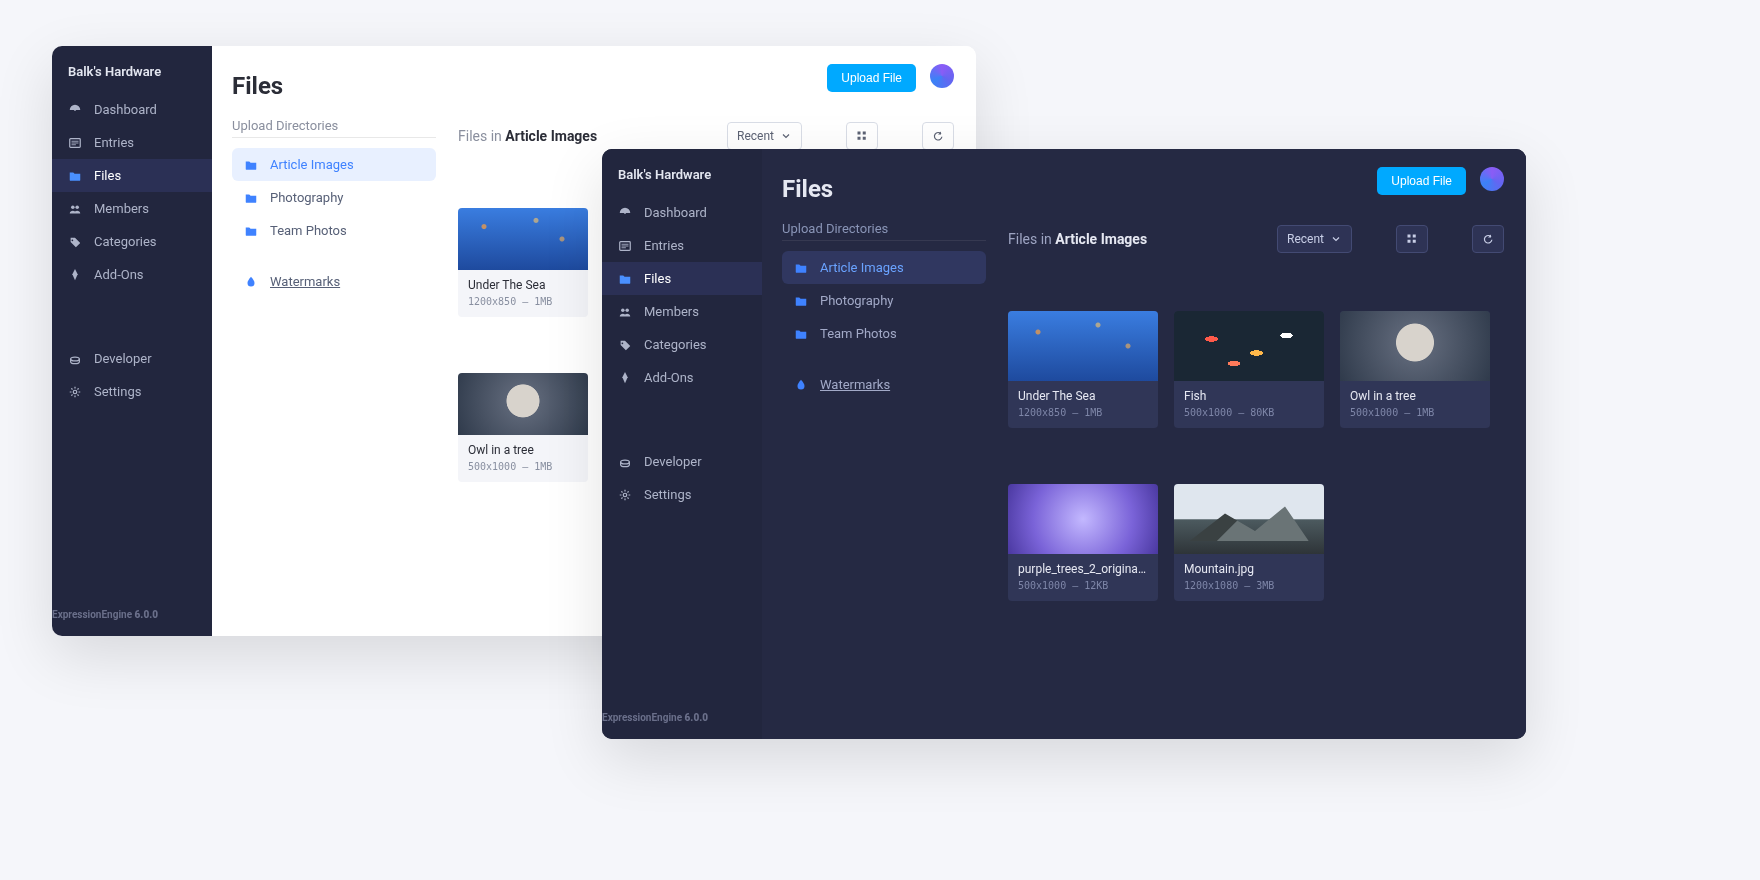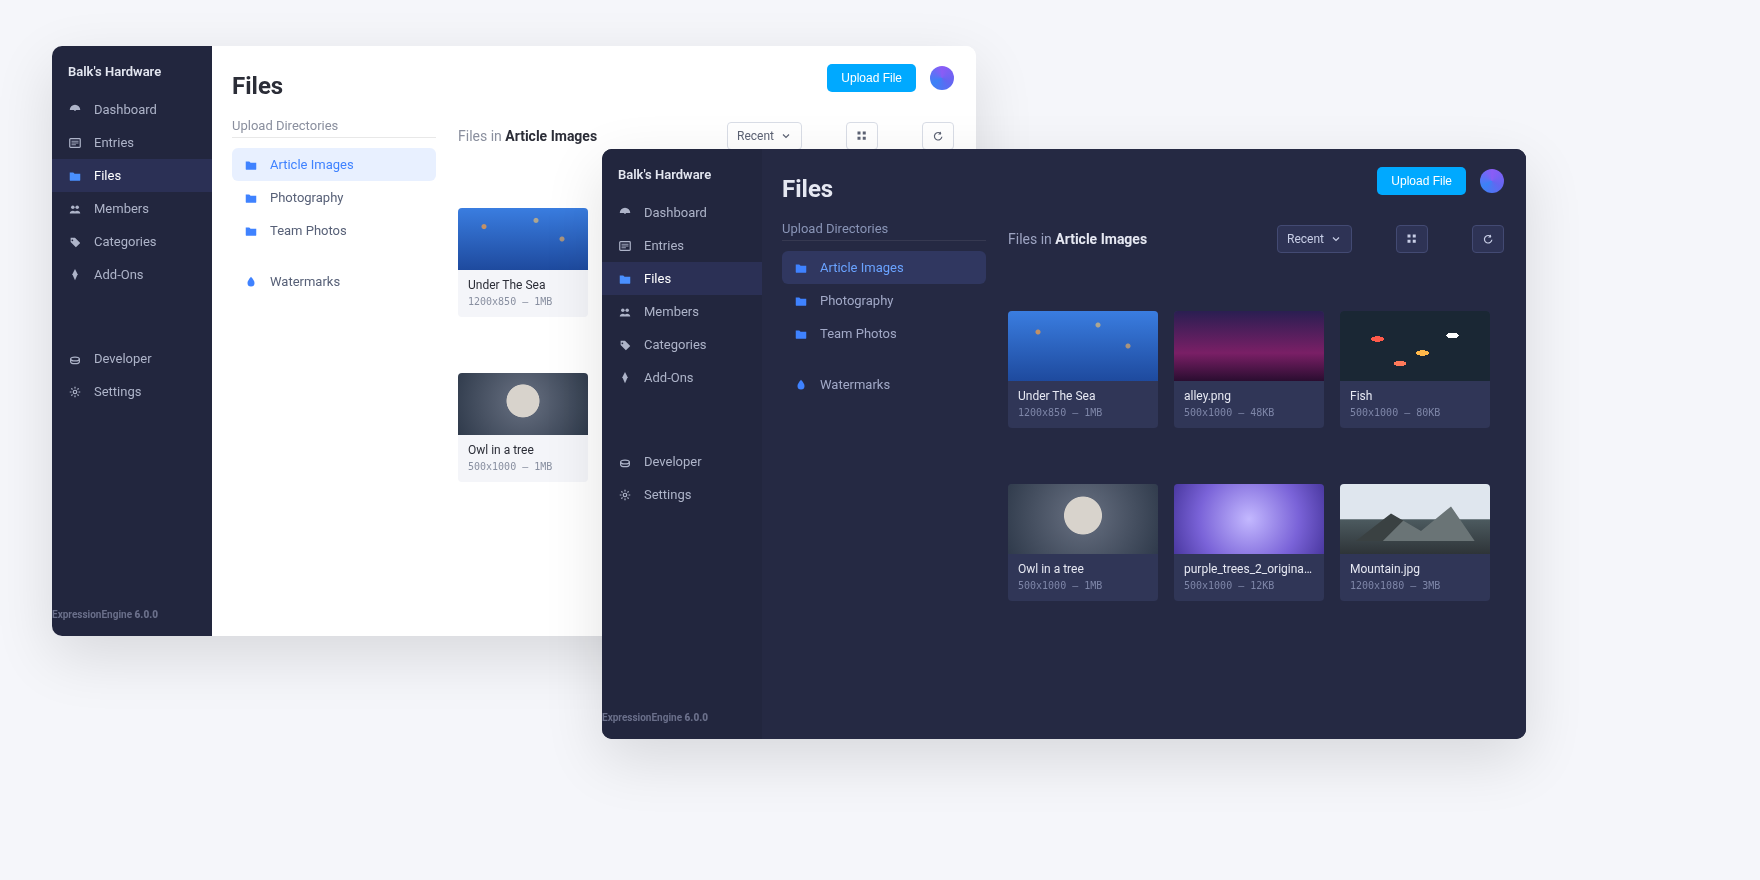--- a/index.html
+++ b/index.html
@@ -86,20 +86,21 @@
 .dir-item .icon { color: #3f82ff; }
 .dir-item.rest .icon { color: #3f82ff; }
 .watermark-item {
   display: flex;
   align-items: center;
   gap: 12px;
   padding: 9px 12px;
   margin-top: 18px;
   color: #576077;
   cursor: pointer;
+  text-decoration: underline;
 }
 .dark .watermark-item { color: #a2a9c7; }
 .watermark-item .icon { color: #3f82ff; }
 
 
 .content { flex: 1; padding: 18px 22px 0 10px; }
 .page-title {
   font-size: 24px;
   font-weight: 700;
   padding: 6px 0 4px 12px;
@@ -133,21 +134,20 @@
   cursor: pointer;
   margin-left: 36px;
 }
 .dark .ctrl { background: #2e3355; border-color: #434a73; color: #c8cee6; }
 
 .top-right {
   position: absolute;
   right: 22px;
   top: 18px;
   display: flex;
-  align-items: center;
   gap: 14px;
 }
 .btn-primary {
   background: #00a9ff;
   color: #fff;
   border: none;
   border-radius: 5px;
   padding: 7px 14px;
   font-size: 12px;
   font-weight: 500;
@@ -581,27 +581,20 @@
       </div>
       <div class="grid">
         <div class="card">
             <div class="thumb th-sea"></div>
             <div class="card-body">
               <div class="card-title">Under The Sea</div>
               <div class="card-meta">1200x850 – 1MB</div>
             </div>
           </div>
         <div class="card">
-            <div class="thumb th-alley"></div>
-            <div class="card-body">
-              <div class="card-title">alley.png</div>
-              <div class="card-meta">500x1000 – 48KB</div>
-            </div>
-          </div>
-        <div class="card">
             <div class="thumb th-fish"></div>
             <div class="card-body">
               <div class="card-title">Fish</div>
               <div class="card-meta">500x1000 – 80KB</div>
             </div>
           </div>
         <div class="card">
             <div class="thumb th-owl"></div>
             <div class="card-body">
               <div class="card-title">Owl in a tree</div>

